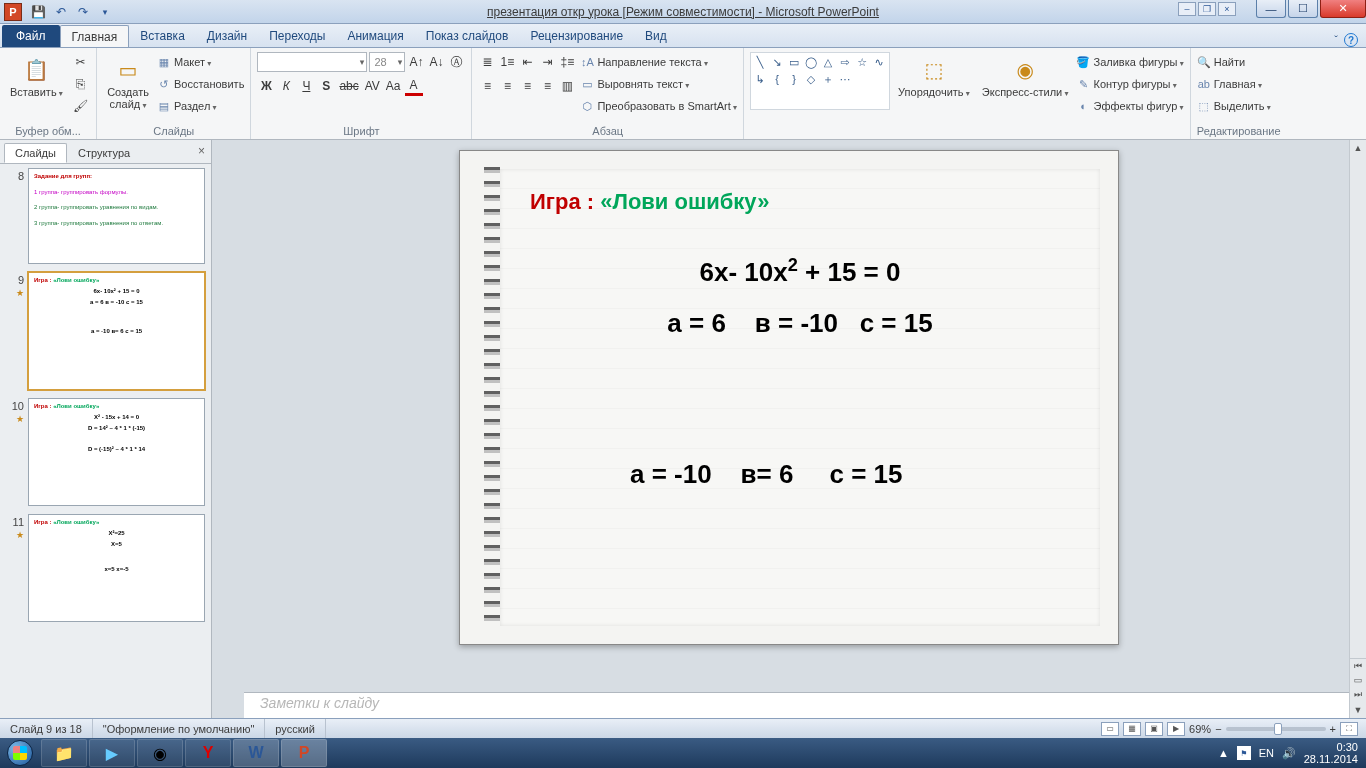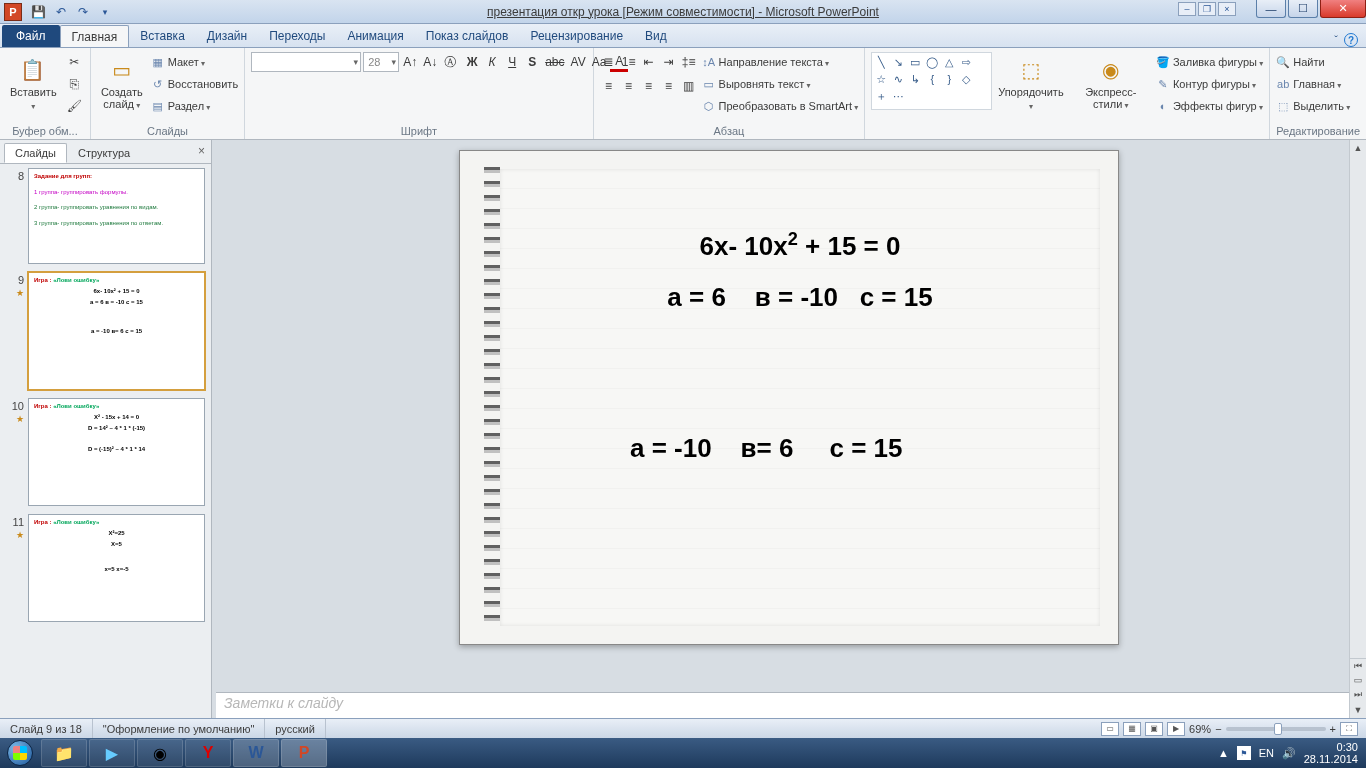--- a/index.html
+++ b/index.html
@@ -68,21 +68,21 @@
 .canvas-wrap { flex:1; display:flex; align-items:flex-start; justify-content:center; overflow:hidden; padding:10px 0 0 0;}
 .slide { width:660px; height:495px; background:#f4f4f2; border:1px solid #888; box-shadow:0 2px 6px rgba(0,0,0,.3); position:relative;}
 .slide-inner { position:absolute; inset:18px 18px 18px 40px; background:repeating-linear-gradient(#f7f7f5,#f7f7f5 19px,#f1f1ef 19px,#f1f1ef 20px),repeating-linear-gradient(90deg,#f7f7f5,#f7f7f5 19px,#f1f1ef 19px,#f1f1ef 20px); box-shadow:inset 0 0 4px rgba(0,0,0,.1); padding:20px 30px;}
 .spiral { position:absolute; left:24px; top:16px; bottom:16px; width:16px; background:repeating-linear-gradient(#606060 0,#606060 3px,#c0c0c0 3px,#c0c0c0 6px,transparent 6px,transparent 14px); }
 .slide-title { font-family:"Times New Roman",serif; font-size:22px; font-weight:bold;}
 .slide-title .red{color:#c00000;} .slide-title .green{color:#00a65a;}
 .eq { font-family:Arial,sans-serif; font-weight:bold; color:#000; text-align:center;}
 .eq.l1 { font-size:26px; margin-top:40px;}
 .eq.l2 { font-size:26px; margin-top:20px;}
 .eq.l3 { font-size:26px; margin-top:120px; text-align:left; padding-left:100px;}
-.notes { height:26px; background:#fff; border-top:1px solid #b0b7bf; color:#b7b7b7; font-style:italic; font-size:14px; padding:2px 8px; margin:6px 16px 0 4px;}
+.notes { height:26px; background:#fff; border-top:1px solid #b0b7bf; color:#b7b7b7; font-style:italic; font-size:14px; padding:2px 16px; margin:6px 16px 0 32px;}
 .vscroll { position:absolute; right:0; top:0; bottom:0; width:17px; background:#e6e9ec; border-left:1px solid #c3c9cf;}
 .vscroll .arr { height:16px; display:flex; align-items:center; justify-content:center; font-size:9px; color:#555;}
 .vscroll .track { position:absolute; top:16px; bottom:60px; left:0; right:0;}
 .vscroll .nav { position:absolute; bottom:16px; left:0; right:0; height:44px; border-top:1px solid #c3c9cf;}
 .vscroll .nav div{height:14px; display:flex; align-items:center; justify-content:center; font-size:9px; color:#555;}
 
 
 .status { height:20px; background:linear-gradient(#e9eff7,#cbd7e6); border-top:1px solid #8ba0bc; display:flex; align-items:center; font-size:11px; color:#3b3b3b;}
 .status .cell { padding:0 10px; border-right:1px solid #b8c2cf; height:100%; display:flex; align-items:center;}
 .status .right { margin-left:auto; display:flex; align-items:center; gap:4px; padding-right:8px;}
@@ -181,21 +181,21 @@
         <div class="link-row">
             <span class="ic">▤</span>
             <span class="dd">Раздел</span>
           </div>
       </div>
     </div>
     <div class="group-label">Слайды</div>
   </div>
 
   <div class="group" style="min-width:220px;">
-    <div class="group-body" style="gap:4px;">
+    <div class="group-body" style="flex-direction:column;gap:4px;">
       <div class="row">
         <div class="combo" style="width:110px;"></div>
         <div class="combo" style="width:36px;">28</div>
         <div class="smbtn">A↑</div>
         <div class="smbtn">A↓</div>
         <div class="smbtn">Ⓐ</div>
       </div>
       <div class="row">
         <div class="smbtn" style="font-weight:bold;">Ж</div>
         <div class="smbtn" style="font-style:italic;">К</div>
@@ -369,20 +369,23 @@
         </div>
       </div>
     </div>
   </div>
 
   <div class="editor">
     <div class="canvas-wrap">
       <div class="slide">
         <div class="spiral"></div>
         <div class="slide-inner">
+          <div class="slide-title">
+            <span class="red">Игра :  </span><span class="green">«Лови ошибку»</span>
+          </div>
           <div class="eq l1">
             <span>6x- 10x</span><sup>2</sup><span> + 15 = 0</span>
           </div>
           <div class="eq l2" style="white-space:pre;">a = 6    в = -10   c = 15</div>
           <div class="eq l3" style="white-space:pre;">a = -10    в= 6     c = 15</div>
         </div>
       </div>
     </div>
     <div class="notes">Заметки к слайду</div>
     <div class="vscroll">

